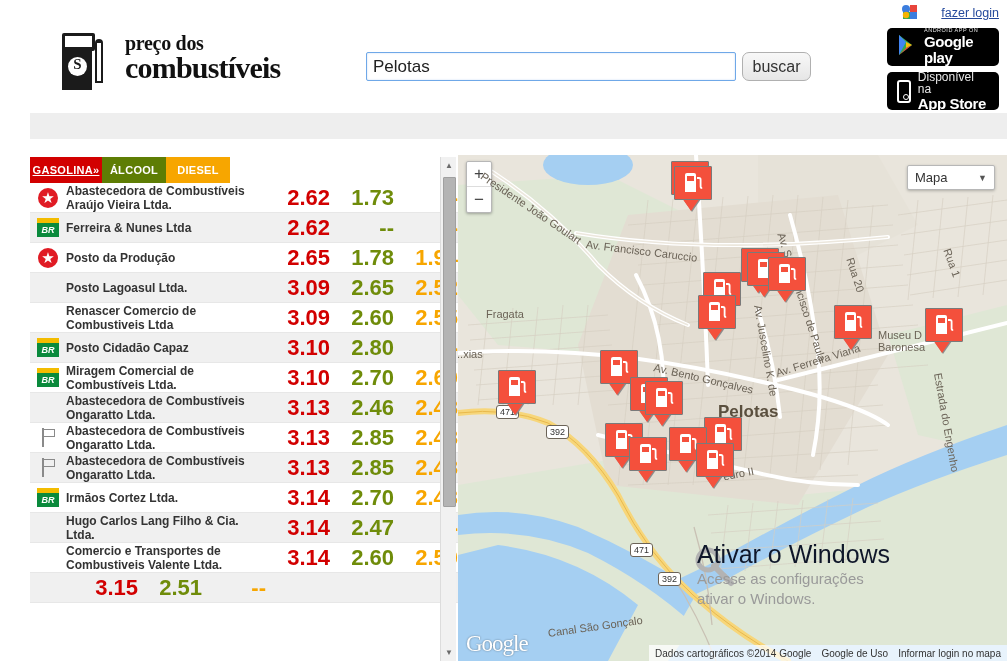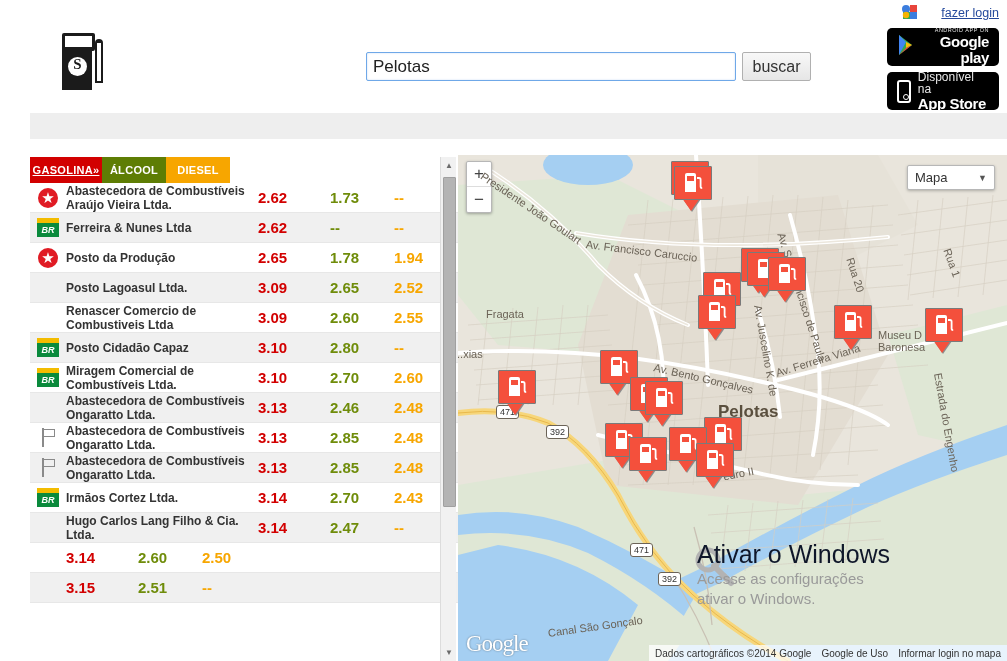--- a/index.html
+++ b/index.html
@@ -31,32 +31,32 @@
 
   #search-input {
     position:absolute; left:366px; top:52px; width:370px; height:29px;
     border:1px solid #6fa8e8; border-radius:2px; padding:3px 6px;
     font-size:17px; color:#222; font-family:"Liberation Sans", sans-serif;
     outline:none; background:#fff;
     box-shadow:inset 0 0 2px rgba(90,150,220,.35);
   }
   #search-button {
     position:absolute; left:742px; top:52px; width:69px; height:29px;
-    background:linear-gradient(#f8f8f8,#e6e6e6); border:1px solid #b0b0b0; border-radius:2px;
+    background:linear-gradient(#f8f8f8,#e6e6e6); border:1px solid #b0b0b0; border-radius:7px;
     font-size:16px; color:#333; font-family:"Liberation Sans", sans-serif; cursor:pointer;
     line-height:25px; padding:0;
   }
 
   #login-row { position:absolute; right:8px; top:4px; display:flex; align-items:center; gap:23px; }
   #google-icon { width:17px; height:17px; position:relative; }
   #fazer-login { font-size:12.5px; color:#24499c; text-decoration:underline; cursor:pointer; }
 
   .store-badge { position:absolute; right:8px; background:#000; border-radius:5px; color:#fff;
     display:flex; align-items:center; padding:0 10px; cursor:pointer; }
-  #badge-google { top:28px; width:112px; height:38px;text-align:right; }
+  #badge-google { top:28px; width:112px; height:38px; }
   #badge-apple  { top:72px; width:112px; height:38px; }
   .badge-txt { line-height:1.05; margin-left:7px; }
   .badge-small { font-size:5.5px; letter-spacing:.5px; text-transform:uppercase; color:#e8e8e8; display:block; }
   .badge-small2 { font-size:12px; color:#e8e8e8; display:block; font-weight:normal; }
   .badge-big { font-size:15px; font-weight:bold; letter-spacing:-0.4px; display:block; }
   .phone-ico { width:14px; height:23px; border:2px solid #fff; border-radius:3px; position:relative; }
   .phone-ico:after { content:""; position:absolute; left:3.5px; bottom:1px; width:4px; height:4px; border-radius:50%; border:1px solid #fff; }
 
   #navbar { position:absolute; left:30px; top:113px; width:977px; height:26px; background:#eeeeee; }
 
@@ -67,21 +67,21 @@
   #th-posto { width:228px; background:#999999; }
   #th-gas   { width:72px; background:#d20000; cursor:pointer; }
   #th-gas span { text-decoration:underline; }
   #th-alc   { width:64px; background:#5e7d04; cursor:pointer; }
   #th-die   { width:64px; background:#f7a600; cursor:pointer; }
 
   .row { display:flex; align-items:center; min-height:30px; border-bottom:1px solid #e7e7e7; }
   .row.alt { background:#f0f0f0; }
   .cell-icon { width:36px; display:flex; align-items:center; justify-content:center; flex:none; }
   .cell-name { width:192px; font-size:12px; color:#333; line-height:14px; padding-right:6px; flex:none;font-weight:bold; }
-  .cell-price { width:72px; text-align:left; font-size:15px; font-weight:bold; flex:none; }
+  .cell-price { width:72px; text-align:right; font-size:22px; font-weight:bold; flex:none; }
   .cell-price.alc { width:64px; }
   .cell-price.die { width:64px; }
   .p-gas { color:#d20000; }
   .p-alc { color:#6f8c0a; }
   .p-die { color:#f7a600; }
 
   .ic-texaco { width:20px;height:20px;border-radius:50%;background:#e01b24;position:relative; }
   .ic-texaco:after { content:"★"; position:absolute; inset:0; color:#fff; font-size:15px; line-height:20px; text-align:center; }
   .ic-br { width:22px;height:19px; position:relative; }
   .ic-br .br-y { position:absolute;left:0;top:0;width:22px;height:5px;background:#f3bc00; }
@@ -147,20 +147,24 @@
     <div id="logo-mark">
       <div class="pump-hose">
           <div class="pump-hose-in"></div>
         </div>
       <div class="pump-top">
           <div class="pump-top-in"></div>
         </div>
       <div class="pump-body"></div>
       <div class="pump-dial"></div>
     </div>
+    <div id="logo-text">
+      <div id="logo-line1">preço dos</div>
+      <div id="logo-line2">combustíveis</div>
+    </div>
   </div>
 
   <input id="search-input" value="Pelotas" style="">
 
   <button id="search-button">buscar</button>
 
   <div id="login-row">
     <span id="google-icon">
       <svg width="17" height="17" viewBox="0 0 17 17">
         <path d="M9 1 L16 1 L16 8 L9 8 Z" fill="#e8453c"></path>
@@ -326,20 +330,21 @@
       </div>
       <div class="row alt">
         <div class="cell-icon"></div>
         <div class="cell-name">Hugo Carlos Lang Filho &amp; Cia. Ltda.</div>
         <div class="cell-price p-gas">3.14</div>
         <div class="cell-price alc p-alc">2.47</div>
         <div class="cell-price die p-die">--</div>
       </div>
       <div class="row">
         <div class="cell-icon"></div>
+        <div class="cell-name">Comercio e Transportes de Combustiveis Valente Ltda.</div>
         <div class="cell-price p-gas">3.14</div>
         <div class="cell-price alc p-alc">2.60</div>
         <div class="cell-price die p-die">2.50</div>
       </div>
       <div class="row alt">
         <div class="cell-icon"></div>
         <div class="cell-price p-gas">3.15</div>
         <div class="cell-price alc p-alc">2.51</div>
         <div class="cell-price die p-die">--</div>
       </div>

